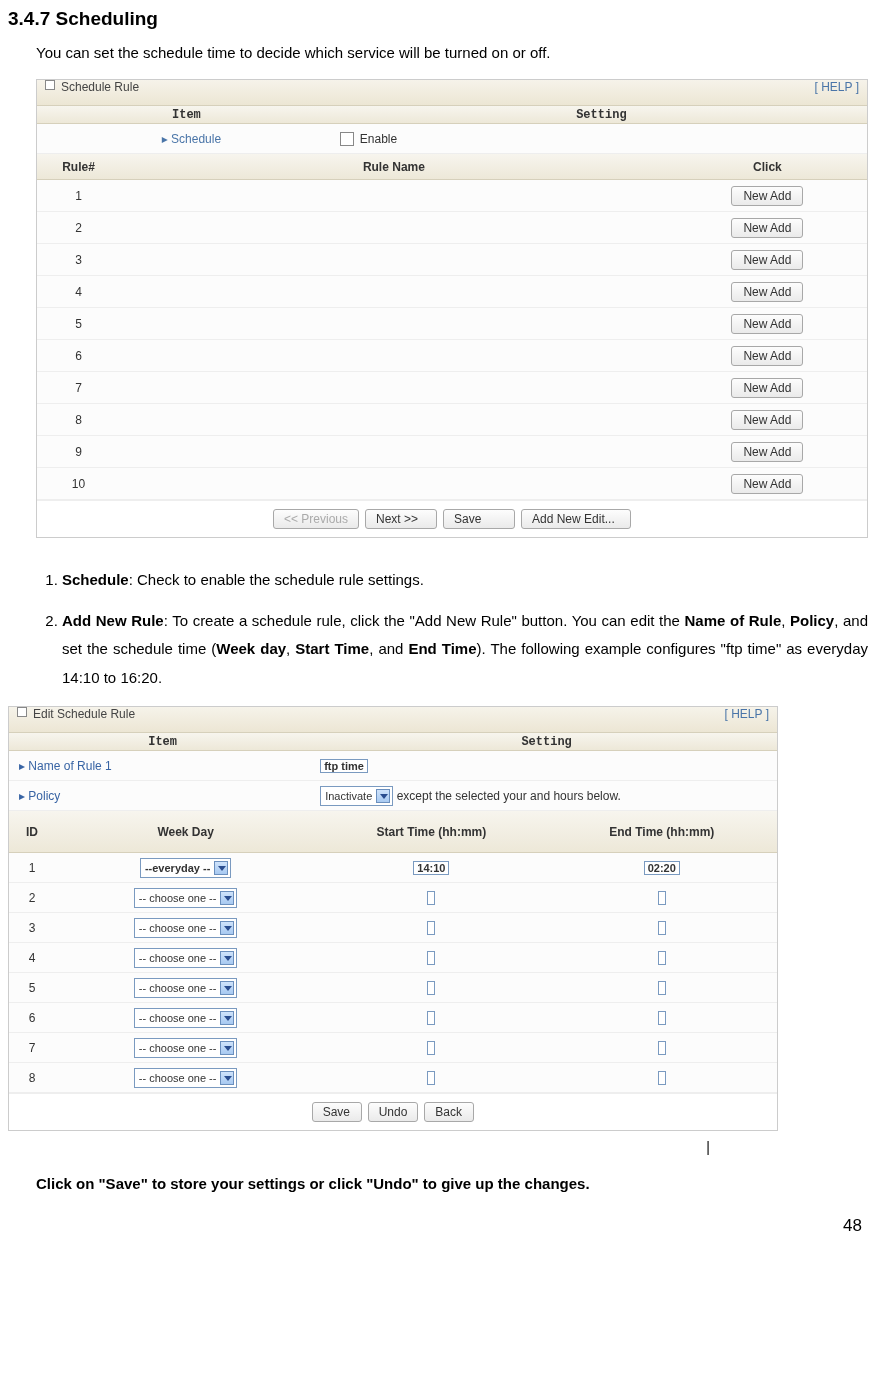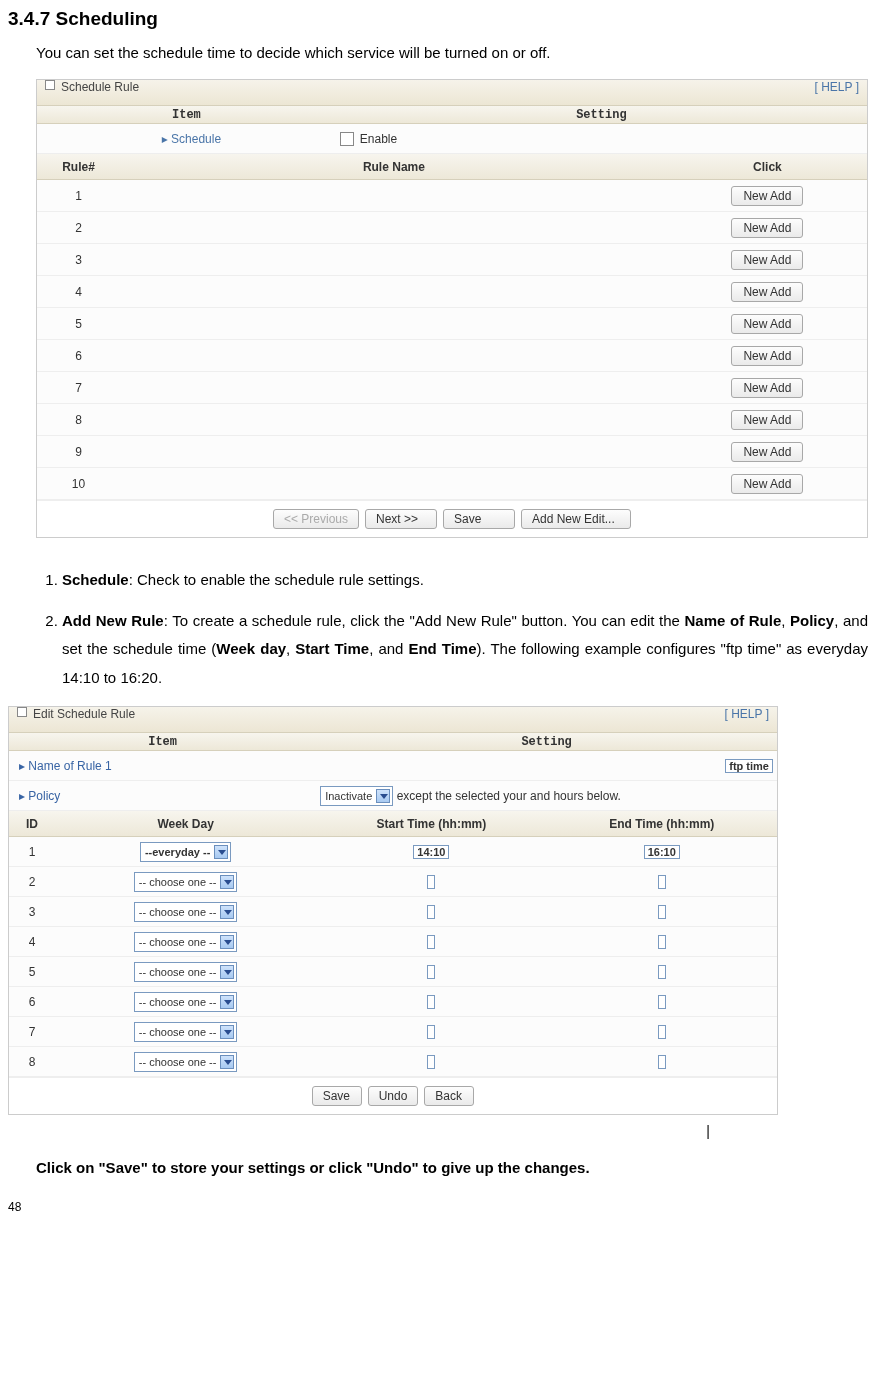--- a/index.html
+++ b/index.html
@@ -150,37 +150,37 @@
   }
   .sel .arrow::after{
     content:""; position:absolute; left:3px; top:4px;
     border-left:4px solid transparent; border-right:4px solid transparent;
     border-top:5px solid #2a4d8f;
   }
   .time-hdr {
     display:flex;
     background: linear-gradient(#f7f5ee, #ede8d8);
     border-bottom:1px solid #d6d0bb;
-    height:26px;
+    height:42px;
     align-items:center;
     font-family: Verdana, Arial, sans-serif;
     font-size:12px; color:#333; font-weight:bold;
   }
   .time-row {
     display:flex; align-items:center; height:30px;
     border-bottom:1px solid #eee;
     font-family: Verdana, Arial, sans-serif; font-size:12px; color:#333;
   }
   .tc1{width:6%; text-align:center;}
   .tc2{width:34%; text-align:center;}
   .tc3{width:30%; text-align:center;}
   .tc4{width:30%; text-align:center;}
   .pipe { text-align:center; margin-left:540px; font-size:14px; margin-bottom:20px;}
   .closing { margin-left:28px; font-weight:bold; font-size:15px; margin-bottom:24px;}
-  .pagenum { text-align:left; font-size:12px; padding-right:6px;}
+  .pagenum { text-align:right; font-size:17px; padding-right:6px;}
 </style>
 </head>
 <body>
 
 <div class="heading">3.4.7 Scheduling</div>
 <div class="intro">You can set the schedule time to decide which service will be turned on or off.</div>
 
 <div class="panel-wrap">
   <div class="panel-title">
     <span class="box-icon"></span>
@@ -279,21 +279,21 @@
     <span>Edit Schedule Rule</span>
     <span class="spacer"></span>
     <span class="help">[ HELP ]</span>
   </div>
   <div class="hdr-row">
     <div class="ec1">Item</div>
     <div class="ec2">Setting</div>
   </div>
   <div class="data-row">
     <div class="ec1 link-blue">▸ <span>Name of Rule 1</span></div>
-    <div class="ec2" style="text-align:right">
+    <div class="ec2" style="text-align:left">
       <span class="txt-input txt-med">ftp time</span>
     </div>
   </div>
   <div class="data-row">
     <div class="ec1 link-blue">▸ <span>Policy</span></div>
     <div class="ec2" style="text-align:left">
       <span class="sel">
           <span>Inactivate</span>
           <span class="arrow"></span>
         </span>
@@ -307,21 +307,21 @@
     <div class="tc4">End Time (hh:mm)</div>
   </div>
   <div id="time-rows">
       <div class="time-row">
         <div class="tc1">1</div>
         <div class="tc2"><span class="sel">
             <span style="font-weight:bold;">--everyday     --</span>
             <span class="arrow"></span>
           </span></div>
         <div class="tc3"><span class="txt-input txt-small">14:10</span></div>
-        <div class="tc4"><span class="txt-input txt-small">16:10</span></div>
+        <div class="tc4"><span class="txt-input txt-small">02:20</span></div>
       </div>
       <div class="time-row">
         <div class="tc1">2</div>
         <div class="tc2"><span class="sel">
             <span style="">-- choose one --</span>
             <span class="arrow"></span>
           </span></div>
         <div class="tc3"><span class="txt-input txt-small"></span></div>
         <div class="tc4"><span class="txt-input txt-small"></span></div>
       </div>

